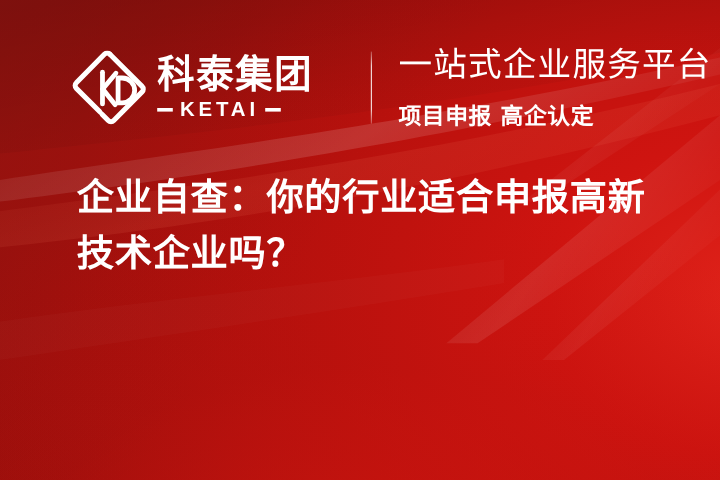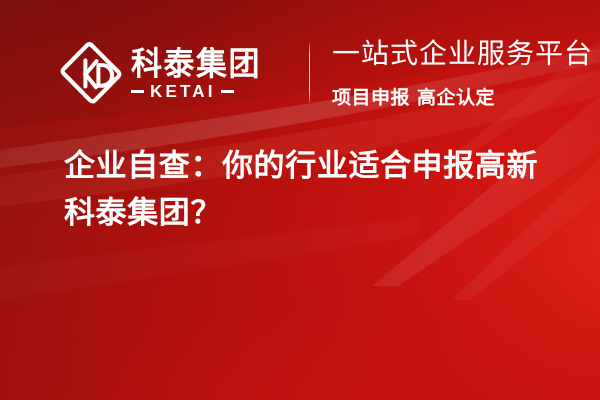--- a/index.html
+++ b/index.html
@@ -232,16 +232,16 @@
 
     <div class="tagline-block">
       <div class="tagline-main">一站式企业服务平台</div>
       <div class="tagline-sub">项目申报 高企认定</div>
     </div>
 
   </div>
 
   <div class="headline">
     <div class="headline-line">企业自查：你的行业适合申报高新</div>
-    <div class="headline-line">科泰集团？</div>
+    <div class="headline-line">技术企业吗？</div>
   </div>
 
 </div>
 
 </body></html>

